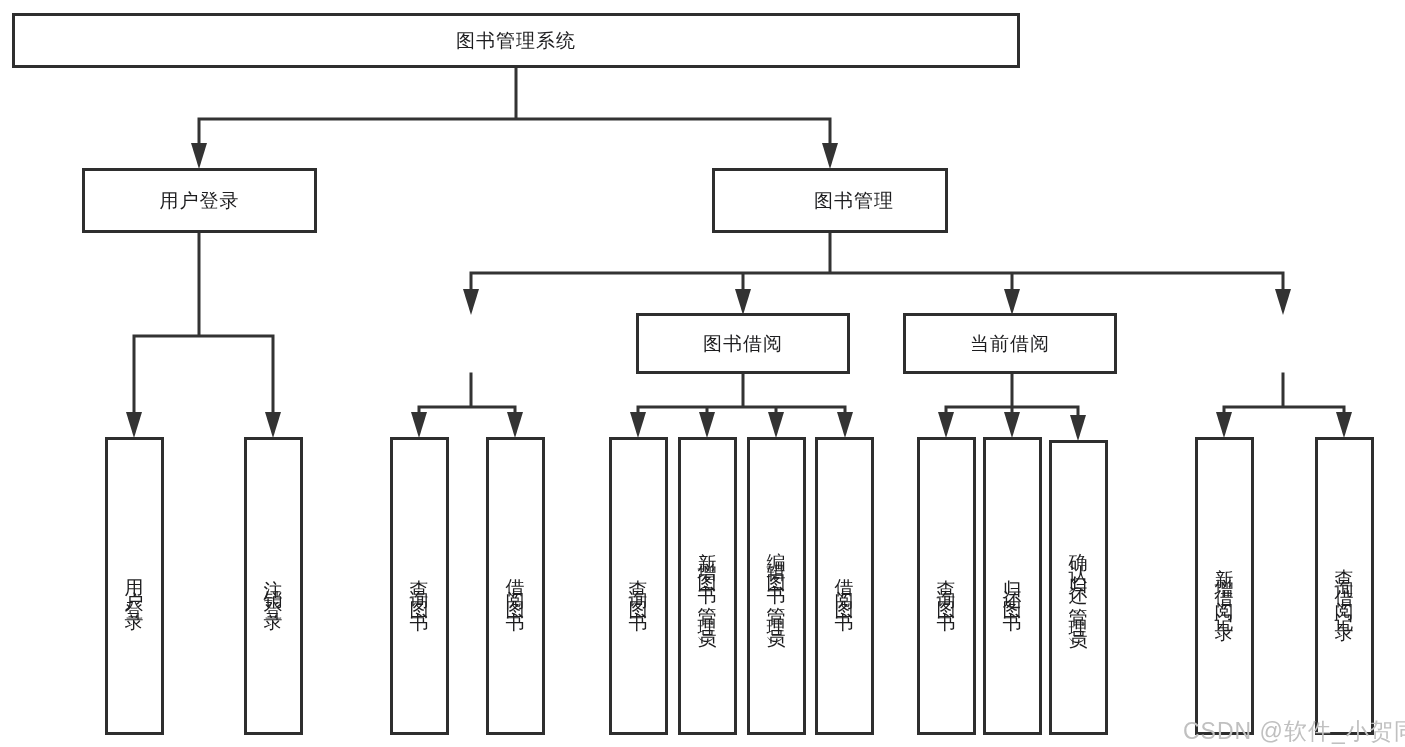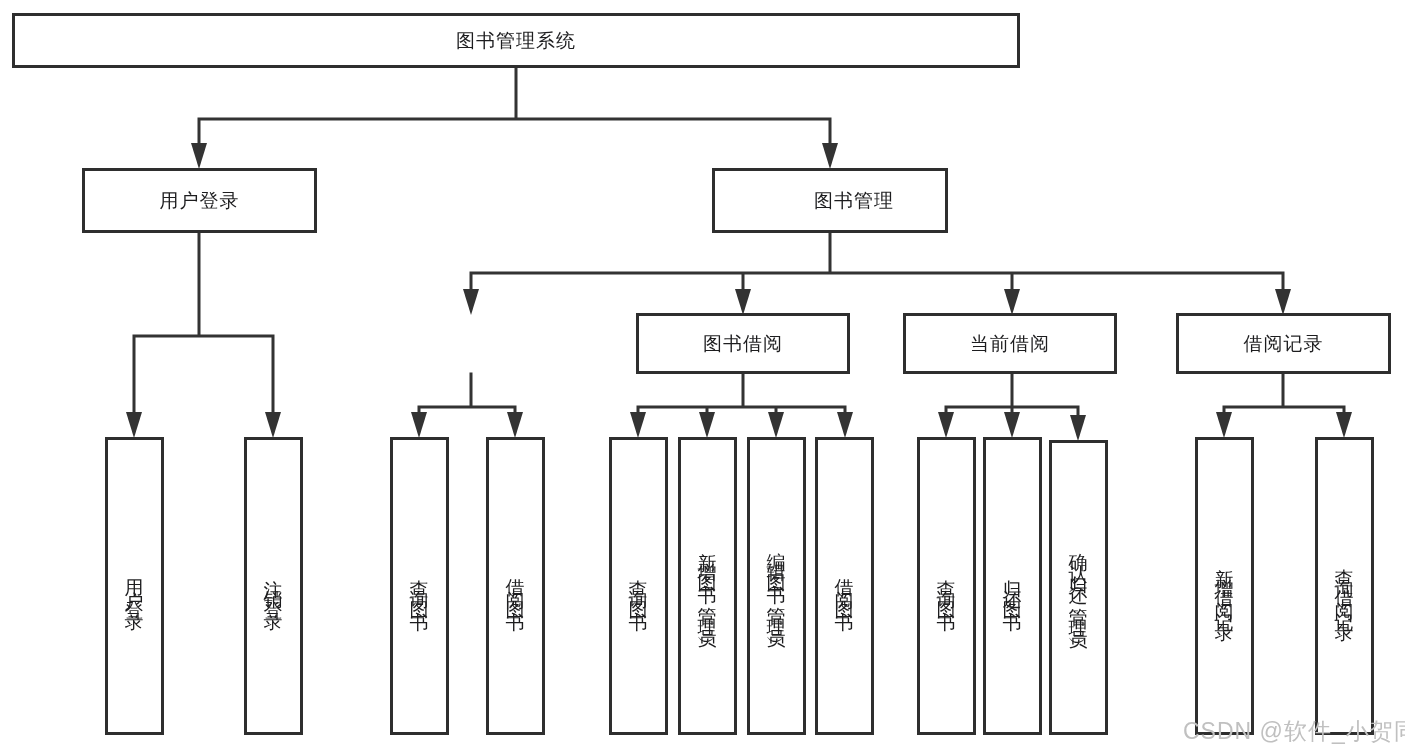--- a/index.html
+++ b/index.html
@@ -120,23 +120,20 @@
   <div class="node h" style="left:712px; top:168px; width:236px; height:65px;padding-left:48px;">
     <span>图书管理</span>
   </div>
 
   <div class="node h" style="left:636px; top:313px; width:214px; height:61px;">
     <span>图书借阅</span>
   </div>
   <div class="node h" style="left:903px; top:313px; width:214px; height:61px;">
     <span>当前借阅</span>
   </div>
-  <div class="node h" style="left:1176px; top:313px; width:215px; height:61px;">
-    <span>借阅记录</span>
-  </div>
 
   <div class="node v" style="left:105px; top:437px; width:59px; height:298px;">
     <span>用户登录</span>
   </div>
   <div class="node v" style="left:244px; top:437px; width:59px; height:298px;">
     <span>注销登录</span>
   </div>
 
   <div class="node v" style="left:390px; top:437px; width:59px; height:298px;">
     <span>查询图书</span>

